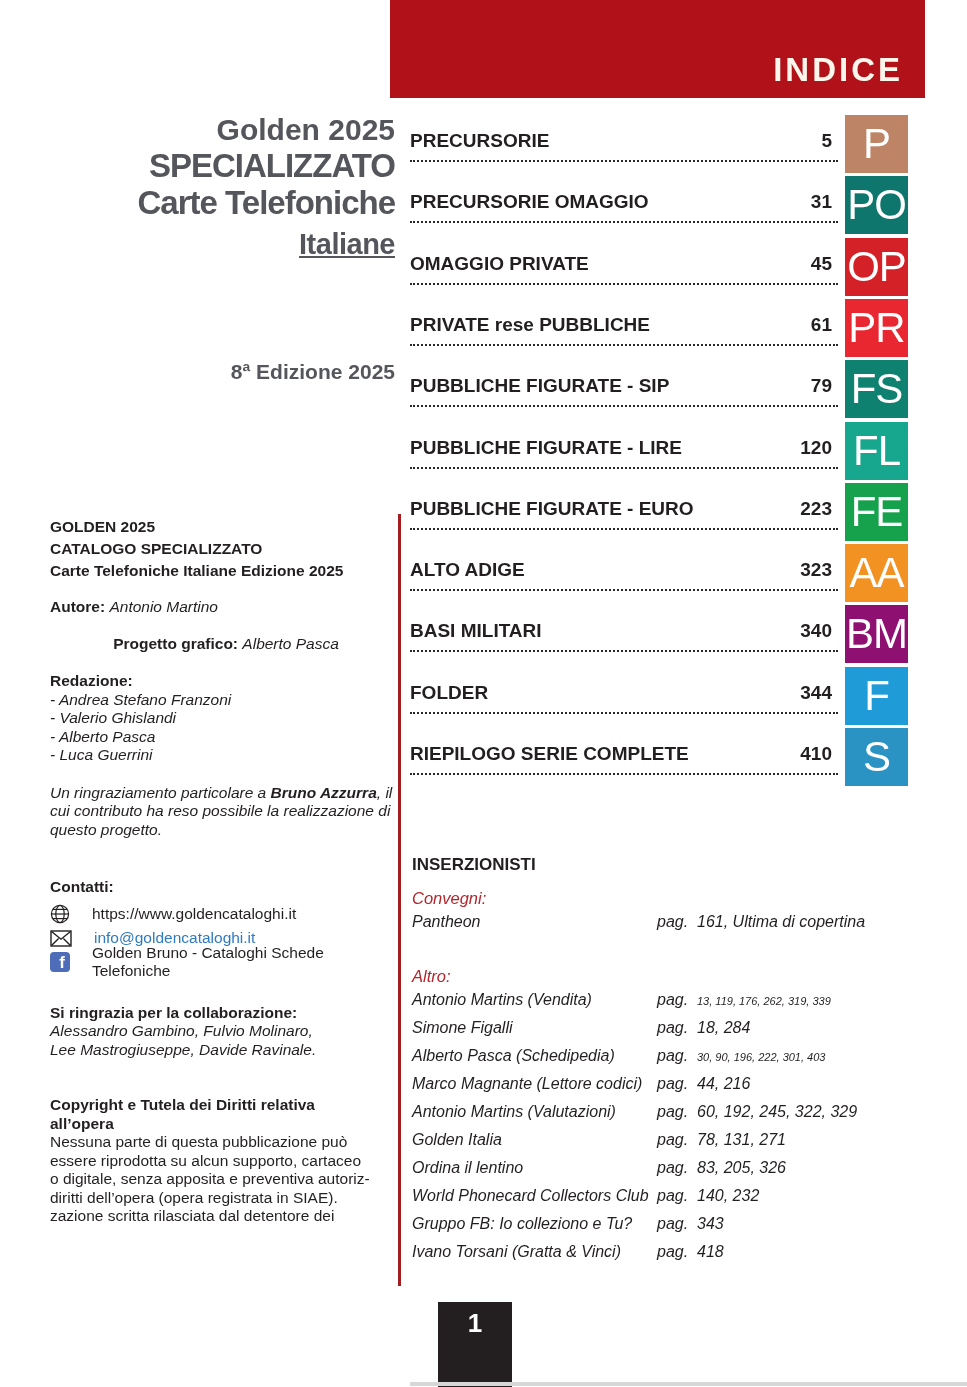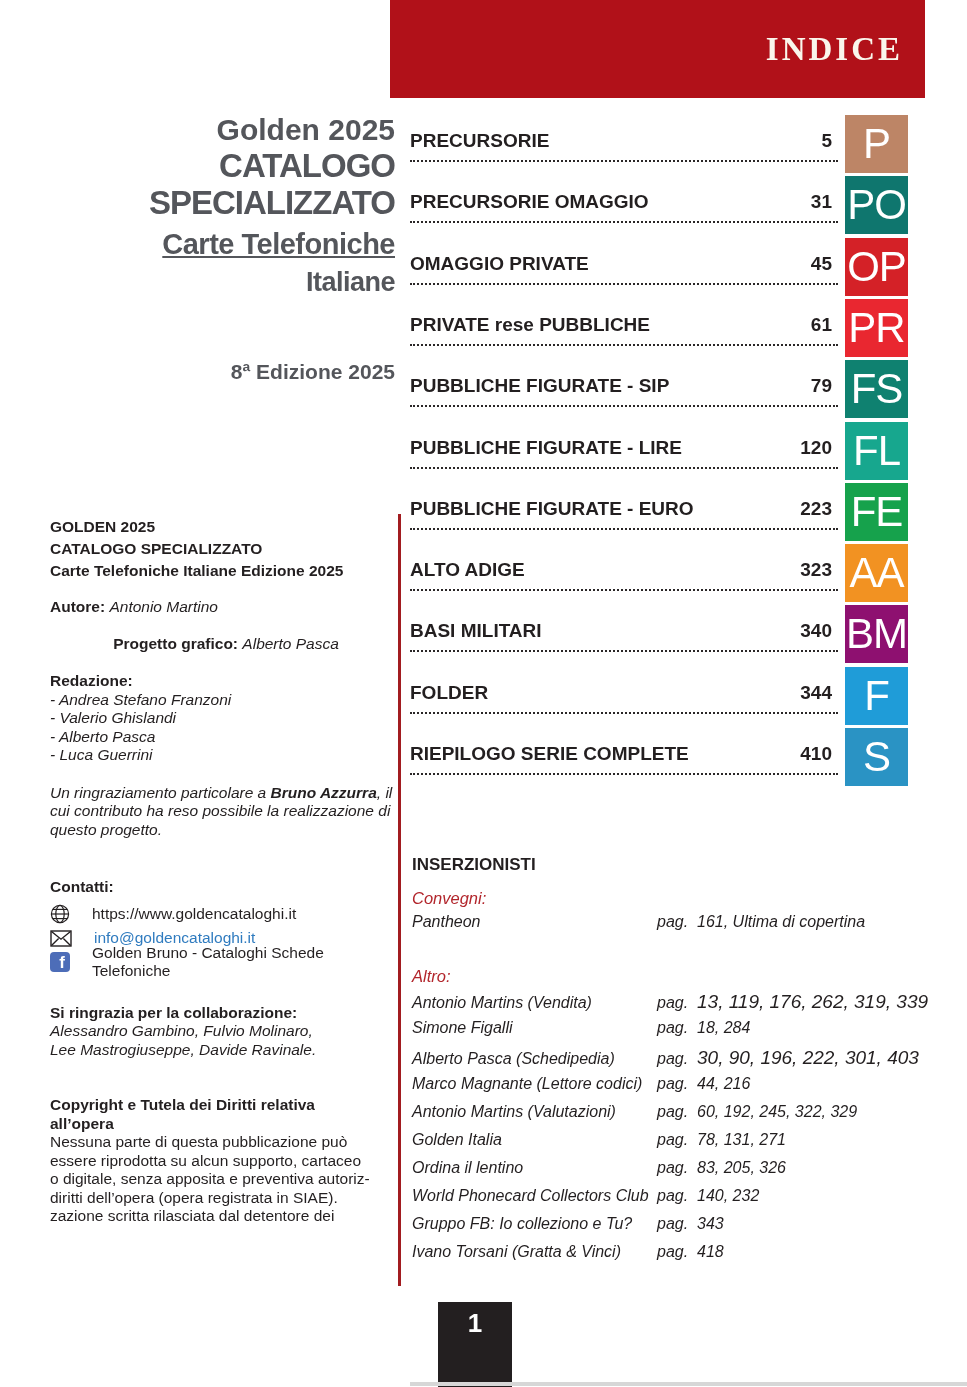--- a/index.html
+++ b/index.html
@@ -5,21 +5,21 @@
   html,body{margin:0;padding:0;background:#ffffff;}
   .page{
     position:relative; width:967px; height:1387px; background:#fff;
     font-family:"Liberation Sans", sans-serif; color:#231f20; overflow:hidden;
   }
   
   .indice-bar{
     position:absolute; left:390px; top:0; width:535px; height:98px;
     background:var(--header-red,#b11119);
     display:flex; align-items:flex-end; justify-content:flex-end;
-    padding:0 22px 32px 0; box-sizing:border-box;font-family:Liberation Serif, serif;
+    padding:0 22px 12px 0; box-sizing:border-box;
   }
   .indice-bar .t{
     color:#faf6ec; font-size:33px; font-weight:bold; letter-spacing:3px; line-height:1;
   }
   
   .cover-title{
     position:absolute; left:30px; top:112px; width:365px; text-align:right;
     color:var(--title-gray,#54565b); font-weight:bold;
   }
   .cover-title div{white-space:nowrap;}
@@ -84,42 +84,41 @@
   .ads-title{font-weight:bold; font-size:17px; color:#231f20;}
   .ad-group .ad-heading{
     font-style:italic; font-size:16.5px; color:var(--section-heading-red,#b2262c); margin-top:14px;
   }
   .ad-group + .ad-group .ad-heading{margin-top:26px;}
   .ad-items{margin-top:5px;}
   .ad-row{display:grid; grid-template-columns:245px 1fr; height:28px; align-items:baseline; font-style:italic; font-size:16px;}
   .ad-row .nm{white-space:nowrap;}
   .ad-row .pg-cell{white-space:nowrap;}
   .ad-row .pag-word{display:inline-block; width:40px;}
-  .ad-row .pages.small{font-size:19px;}
+  .ad-row .pages.small{font-size:11px;}
   
   .page-box{
     position:absolute; left:438px; top:1302px; width:74px; height:85px;
     background:var(--page-box-dark,#231f20); color:#fff; text-align:center;
     font-size:26px; font-weight:bold; padding-top:6px; box-sizing:border-box;
   }
   .bottom-strip{position:absolute; left:410px; top:1382px; width:557px; height:4px; background:#d7d7d7;}
 </style>
 </head>
 <body>
 
 <div class="page">
 
   <div class="indice-bar">
     <span class="t">INDICE</span>
   </div>
 
   <div class="cover-title">
 
   <div>Golden 2025</div>
-      <div>CATALOGO</div>
       <div>SPECIALIZZATO</div>
       <div>Carte Telefoniche</div>
       <div>Italiane</div>
     </div>
   <div class="edition">8ª Edizione 2025</div>
 
   <div class="colophon">
     <div class="heads">
 
     <div>GOLDEN 2025</div>

